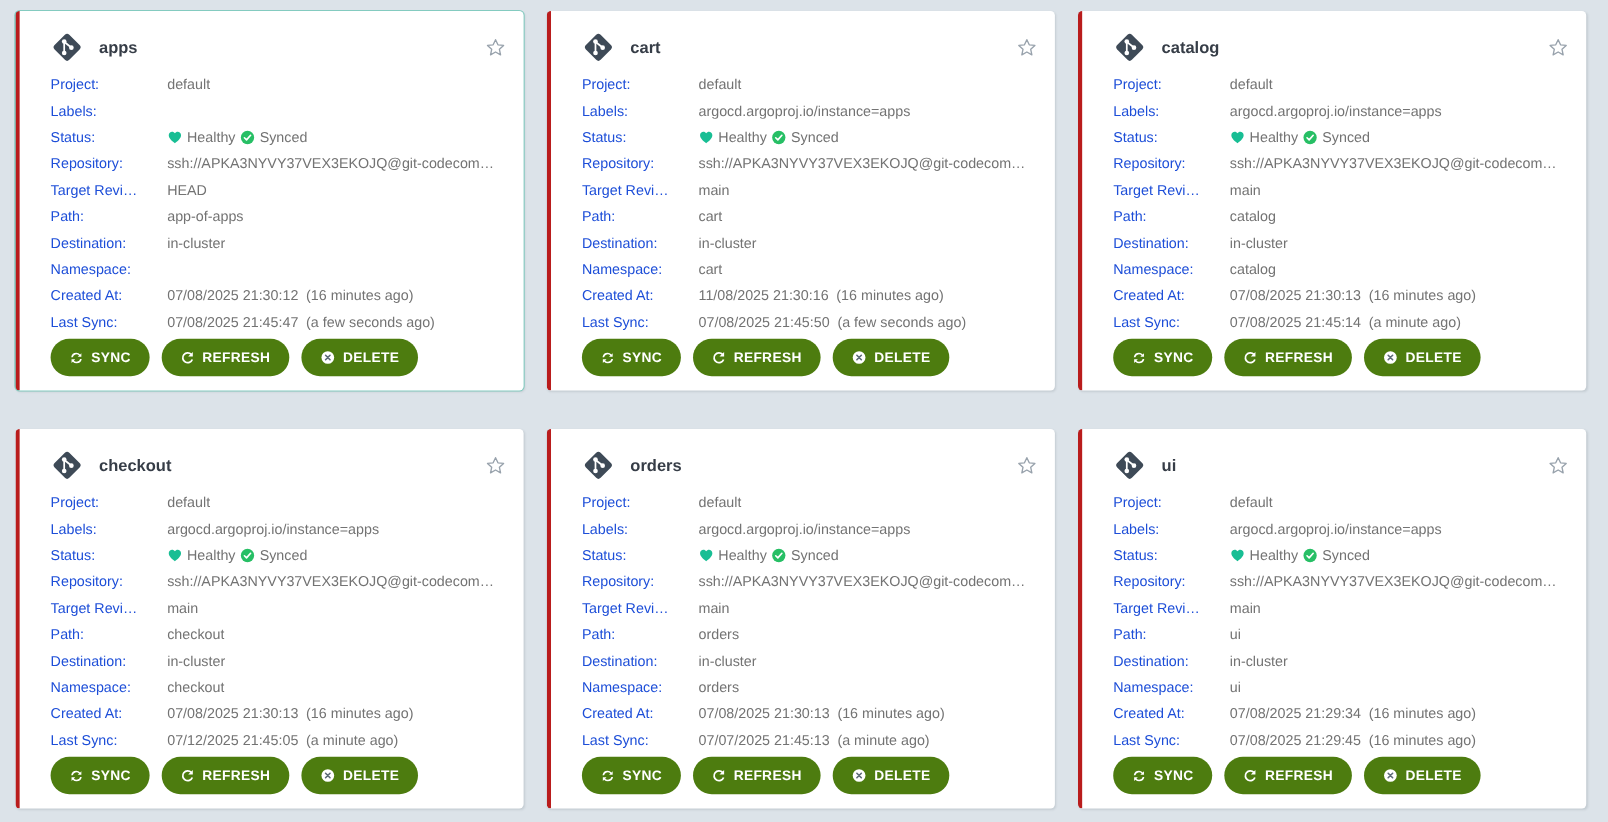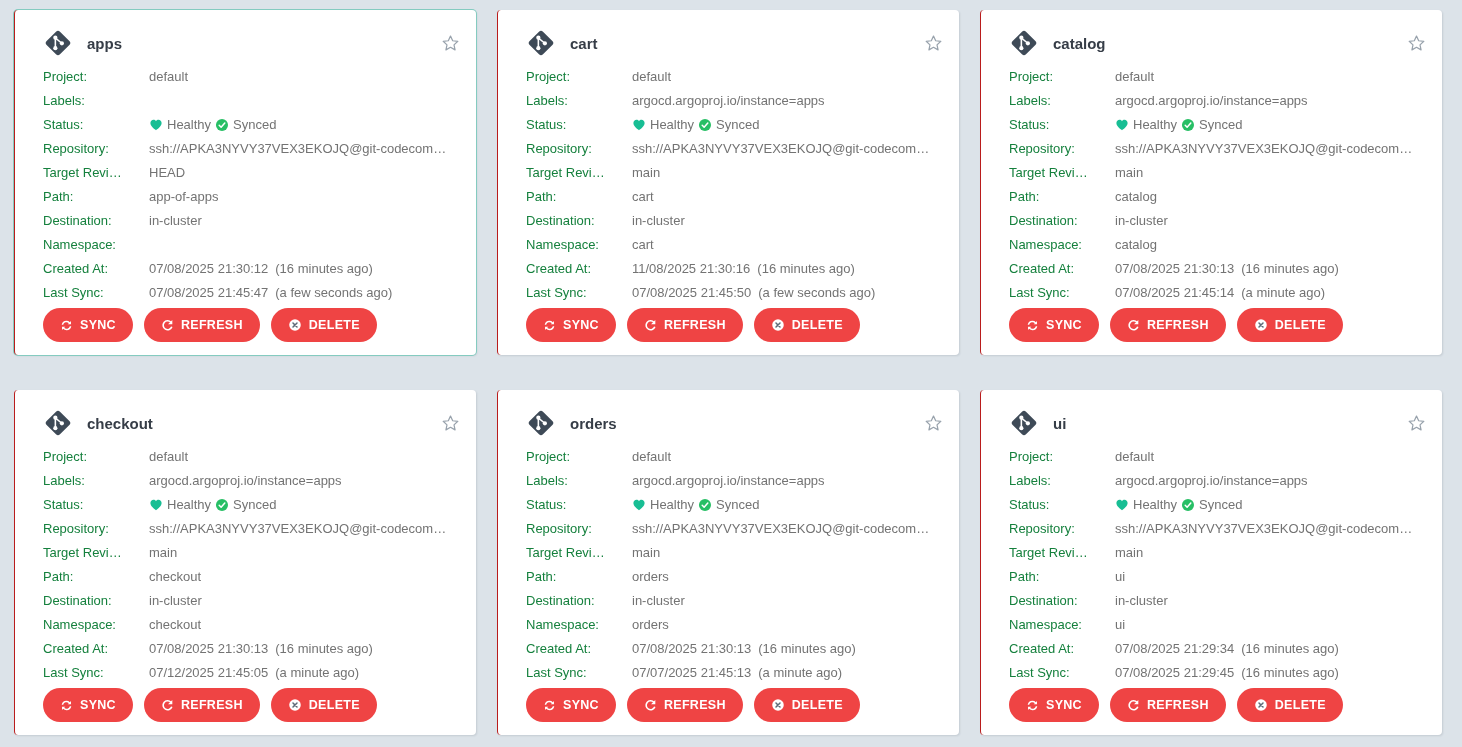--- a/index.html
+++ b/index.html
@@ -13,21 +13,21 @@
     display:grid;
     grid-template-columns:repeat(3, 462px);
     grid-auto-rows:345px;
     gap:35px 21px;
     padding:10px 14px;
   }
   .card {
     position:relative;
     background:#ffffff;
     border-radius:4px;
-    border-left:1px solid #b91c1c;
+    border-left:4px solid #b91c1c;
     box-shadow:1px 1px 2px rgba(60,70,80,0.14);
     padding:16px 16px 0 28px;
     cursor:pointer;
   }
   .card.selected {
     box-shadow:0 0 0 1px #84cbc0, 1px 1px 2px rgba(60,70,80,0.14);
   }
   .card-header {
     display:flex;
     align-items:center;
@@ -49,37 +49,37 @@
   .row {
     display:flex;
     align-items:center;
     height:24px;
     font-size:13px;
     white-space:nowrap;
   }
   .key {
     width:106px;
     flex:none;
-    color:#15803d;
+    color:#1d4ed8;
     overflow:hidden;
   }
   .val { color:#737373; overflow:hidden; }
   .status-val { display:flex; align-items:flex-end; gap:4px; }
   .status-val .icon { display:flex; align-items:center; }
   .ago { margin-left:7px; }
   .buttons {
     display:flex;
     gap:11px;
     margin-top:4px;
   }
   .btn {
     display:flex;
     align-items:center;
     gap:7px;
-    background:#ef4444;
+    background:#4d7c0f;
     color:#ffffff;
     border:none;
     border-radius:17px;
     height:34px;
     padding:0 17px;
     font-family:inherit;
     font-size:12.5px;
     font-weight:bold;
     letter-spacing:0.3px;
     cursor:pointer;

